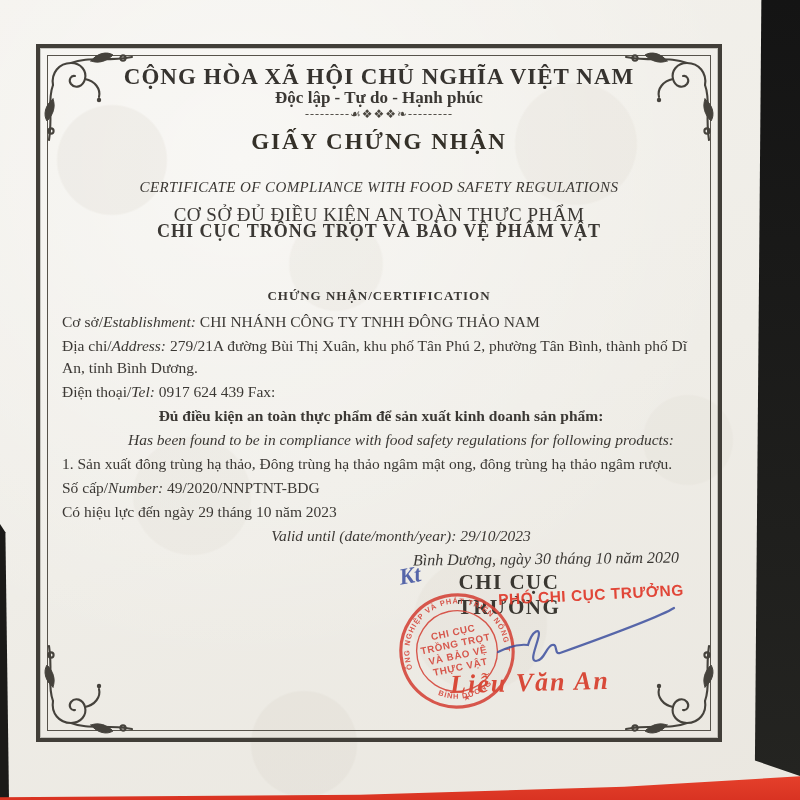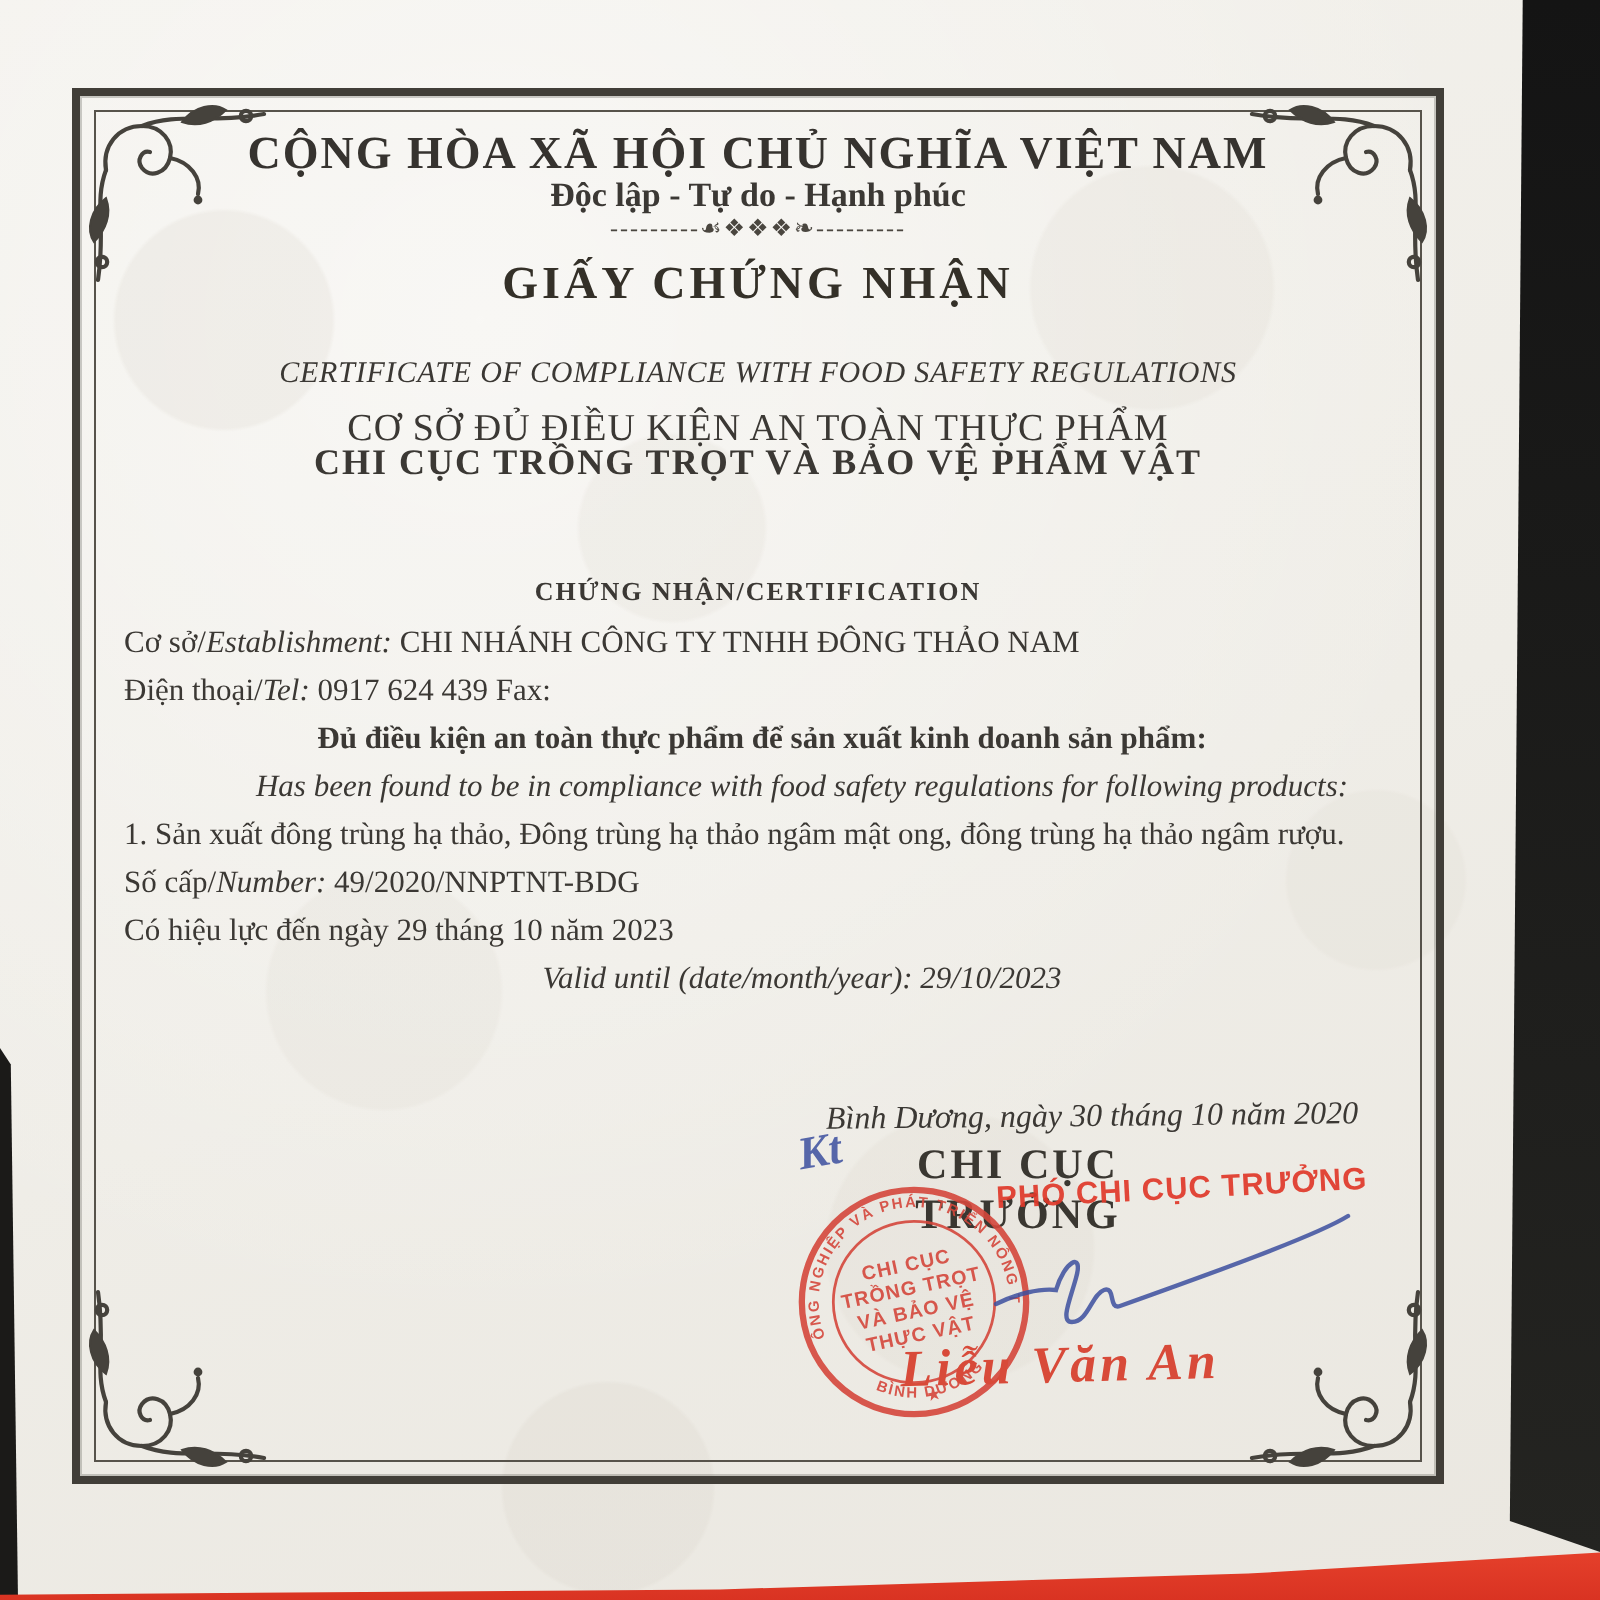--- a/index.html
+++ b/index.html
@@ -125,20 +125,21 @@
   <p class="c t-motto">Độc lập - Tự do - Hạnh phúc</p>
   <p class="c t-div">---------☙❖❖❖❧---------</p>
   <p class="c t-title">GIẤY CHỨNG NHẬN</p>
   <p class="c t-sub">CƠ SỞ ĐỦ ĐIỀU KIỆN AN TOÀN THỰC PHẨM</p>
   <p class="c t-sub-en">CERTIFICATE OF COMPLIANCE WITH FOOD SAFETY REGULATIONS</p>
   <p class="c t-issuer1">CHI CỤC TRỒNG TRỌT VÀ BẢO VỆ PHẨM VẬT</p>
   <p class="c t-cert">CHỨNG NHẬN/CERTIFICATION</p>
 
   <div class="body-block">
     <p><span>Cơ sở/</span><span class="lab-en">Establishment:</span><span> CHI NHÁNH CÔNG TY TNHH ĐÔNG THẢO NAM</span></p>
+    <p class="prod"><span>Địa chỉ/</span><span class="lab-en">Address:</span><span> 279/21A đường Bùi Thị Xuân, khu phố Tân Phú 2, phường Tân Bình, thành phố Dĩ An, tỉnh Bình Dương.</span></p>
     <p><span>Điện thoại/</span><span class="lab-en">Tel:</span><span> 0917 624 439 Fax:</span></p>
     <p class="bold-center">Đủ điều kiện an toàn thực phẩm để sản xuất kinh doanh sản phẩm:</p>
     <p class="italic-line">Has been found to be in compliance with food safety regulations for following products:</p>
     <p class="prod">1. Sản xuất đông trùng hạ thảo, Đông trùng hạ thảo ngâm mật ong, đông trùng hạ thảo ngâm rượu.</p>
     <p><span>Số cấp/</span><span class="lab-en">Number:</span><span> 49/2020/NNPTNT-BDG</span></p>
     <p>Có hiệu lực đến ngày 29 tháng 10 năm 2023</p>
     <p class="italic-line">Valid until (date/month/year): 29/10/2023</p>
   </div>
 
   <p class="t-place">Bình Dương, ngày 30 tháng 10 năm 2020</p>

